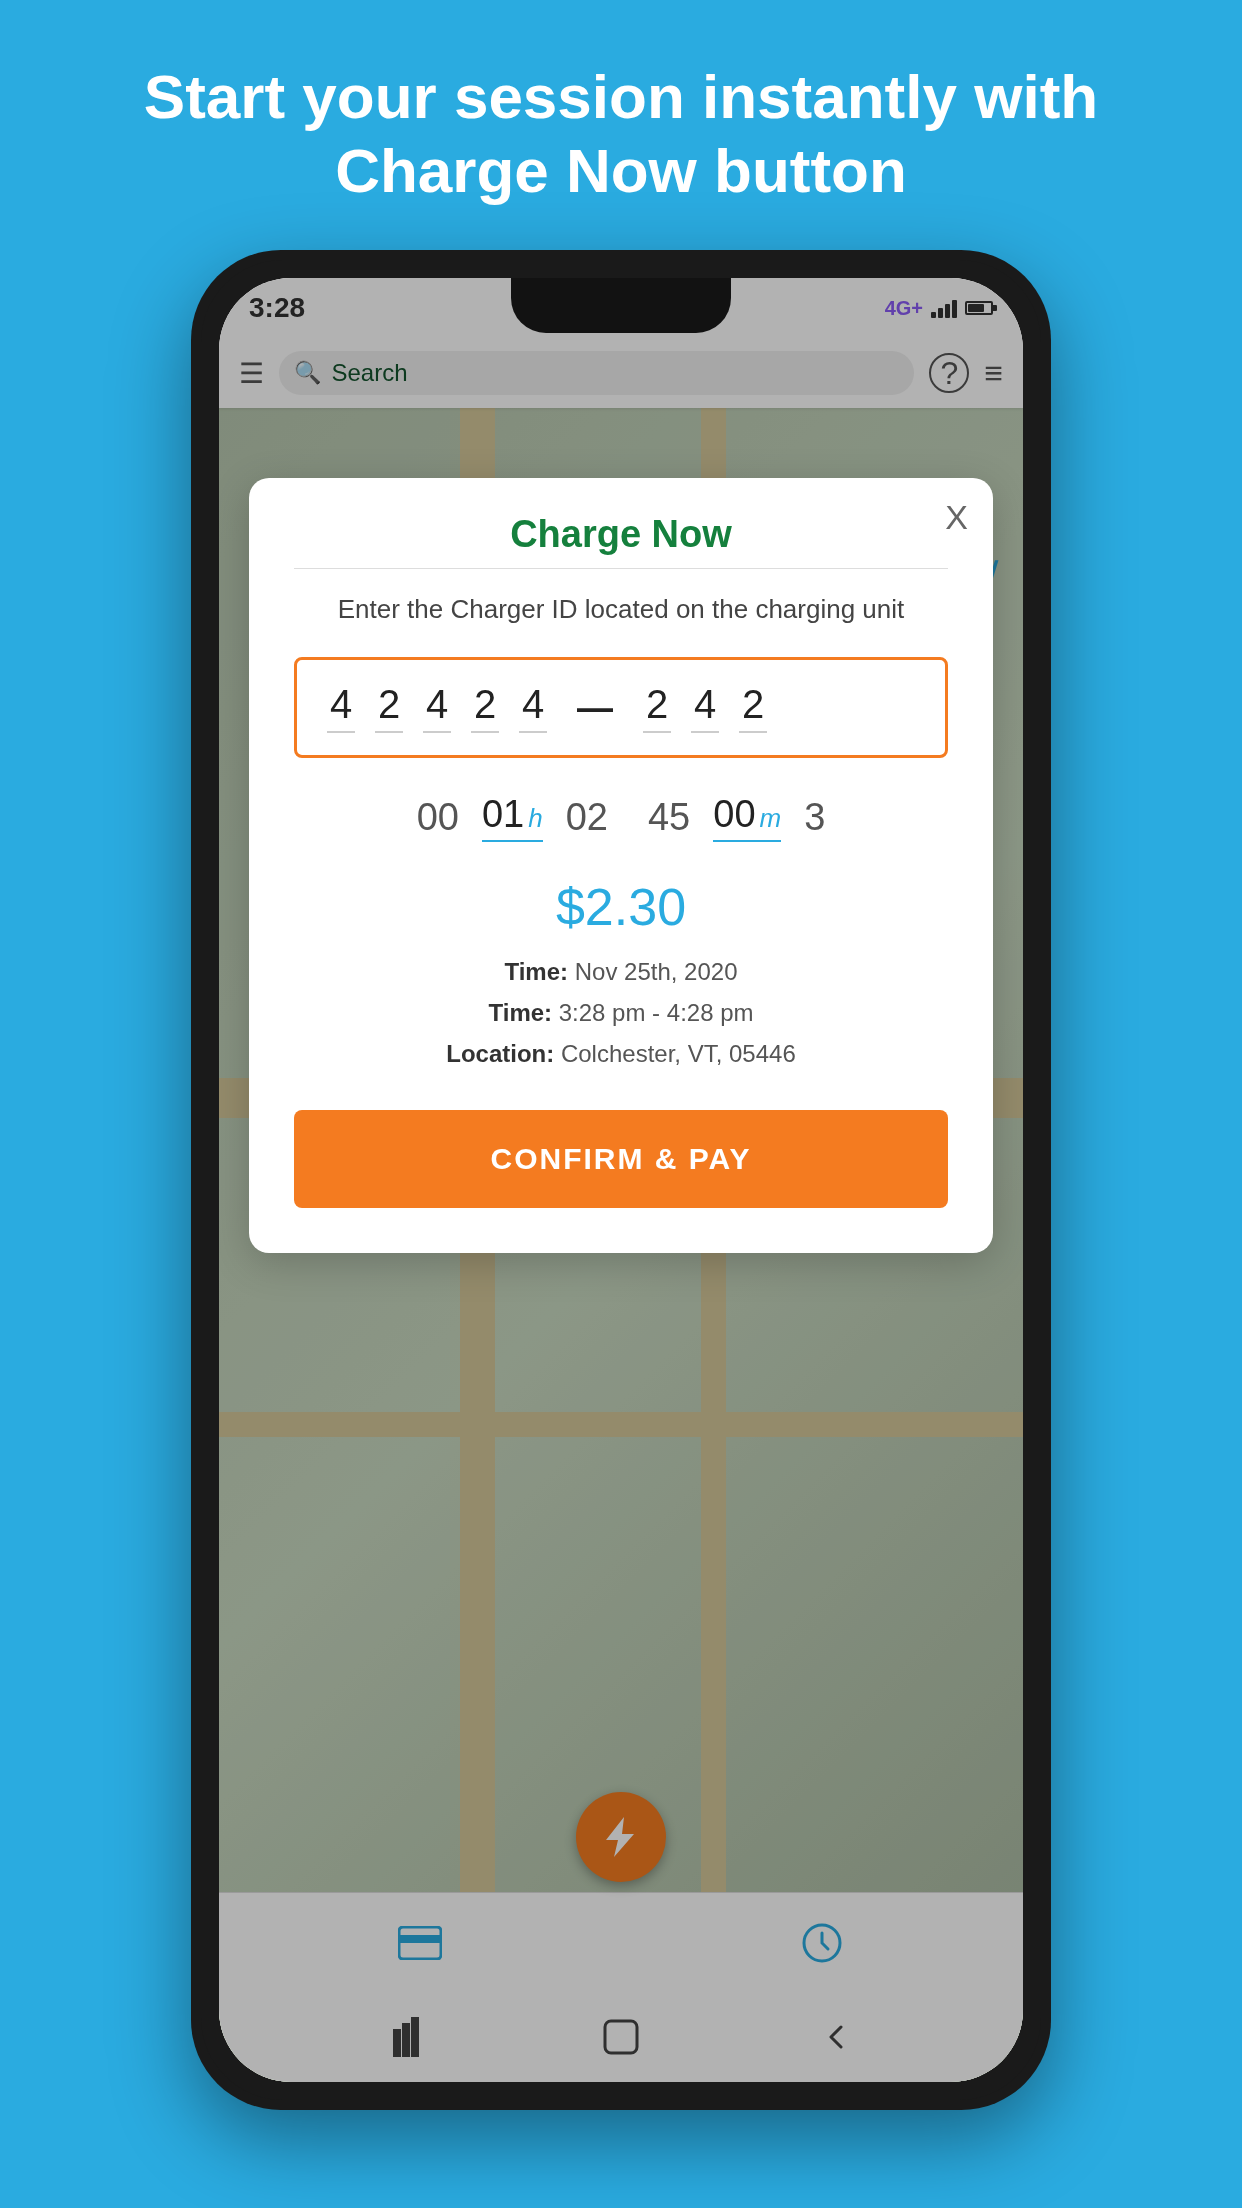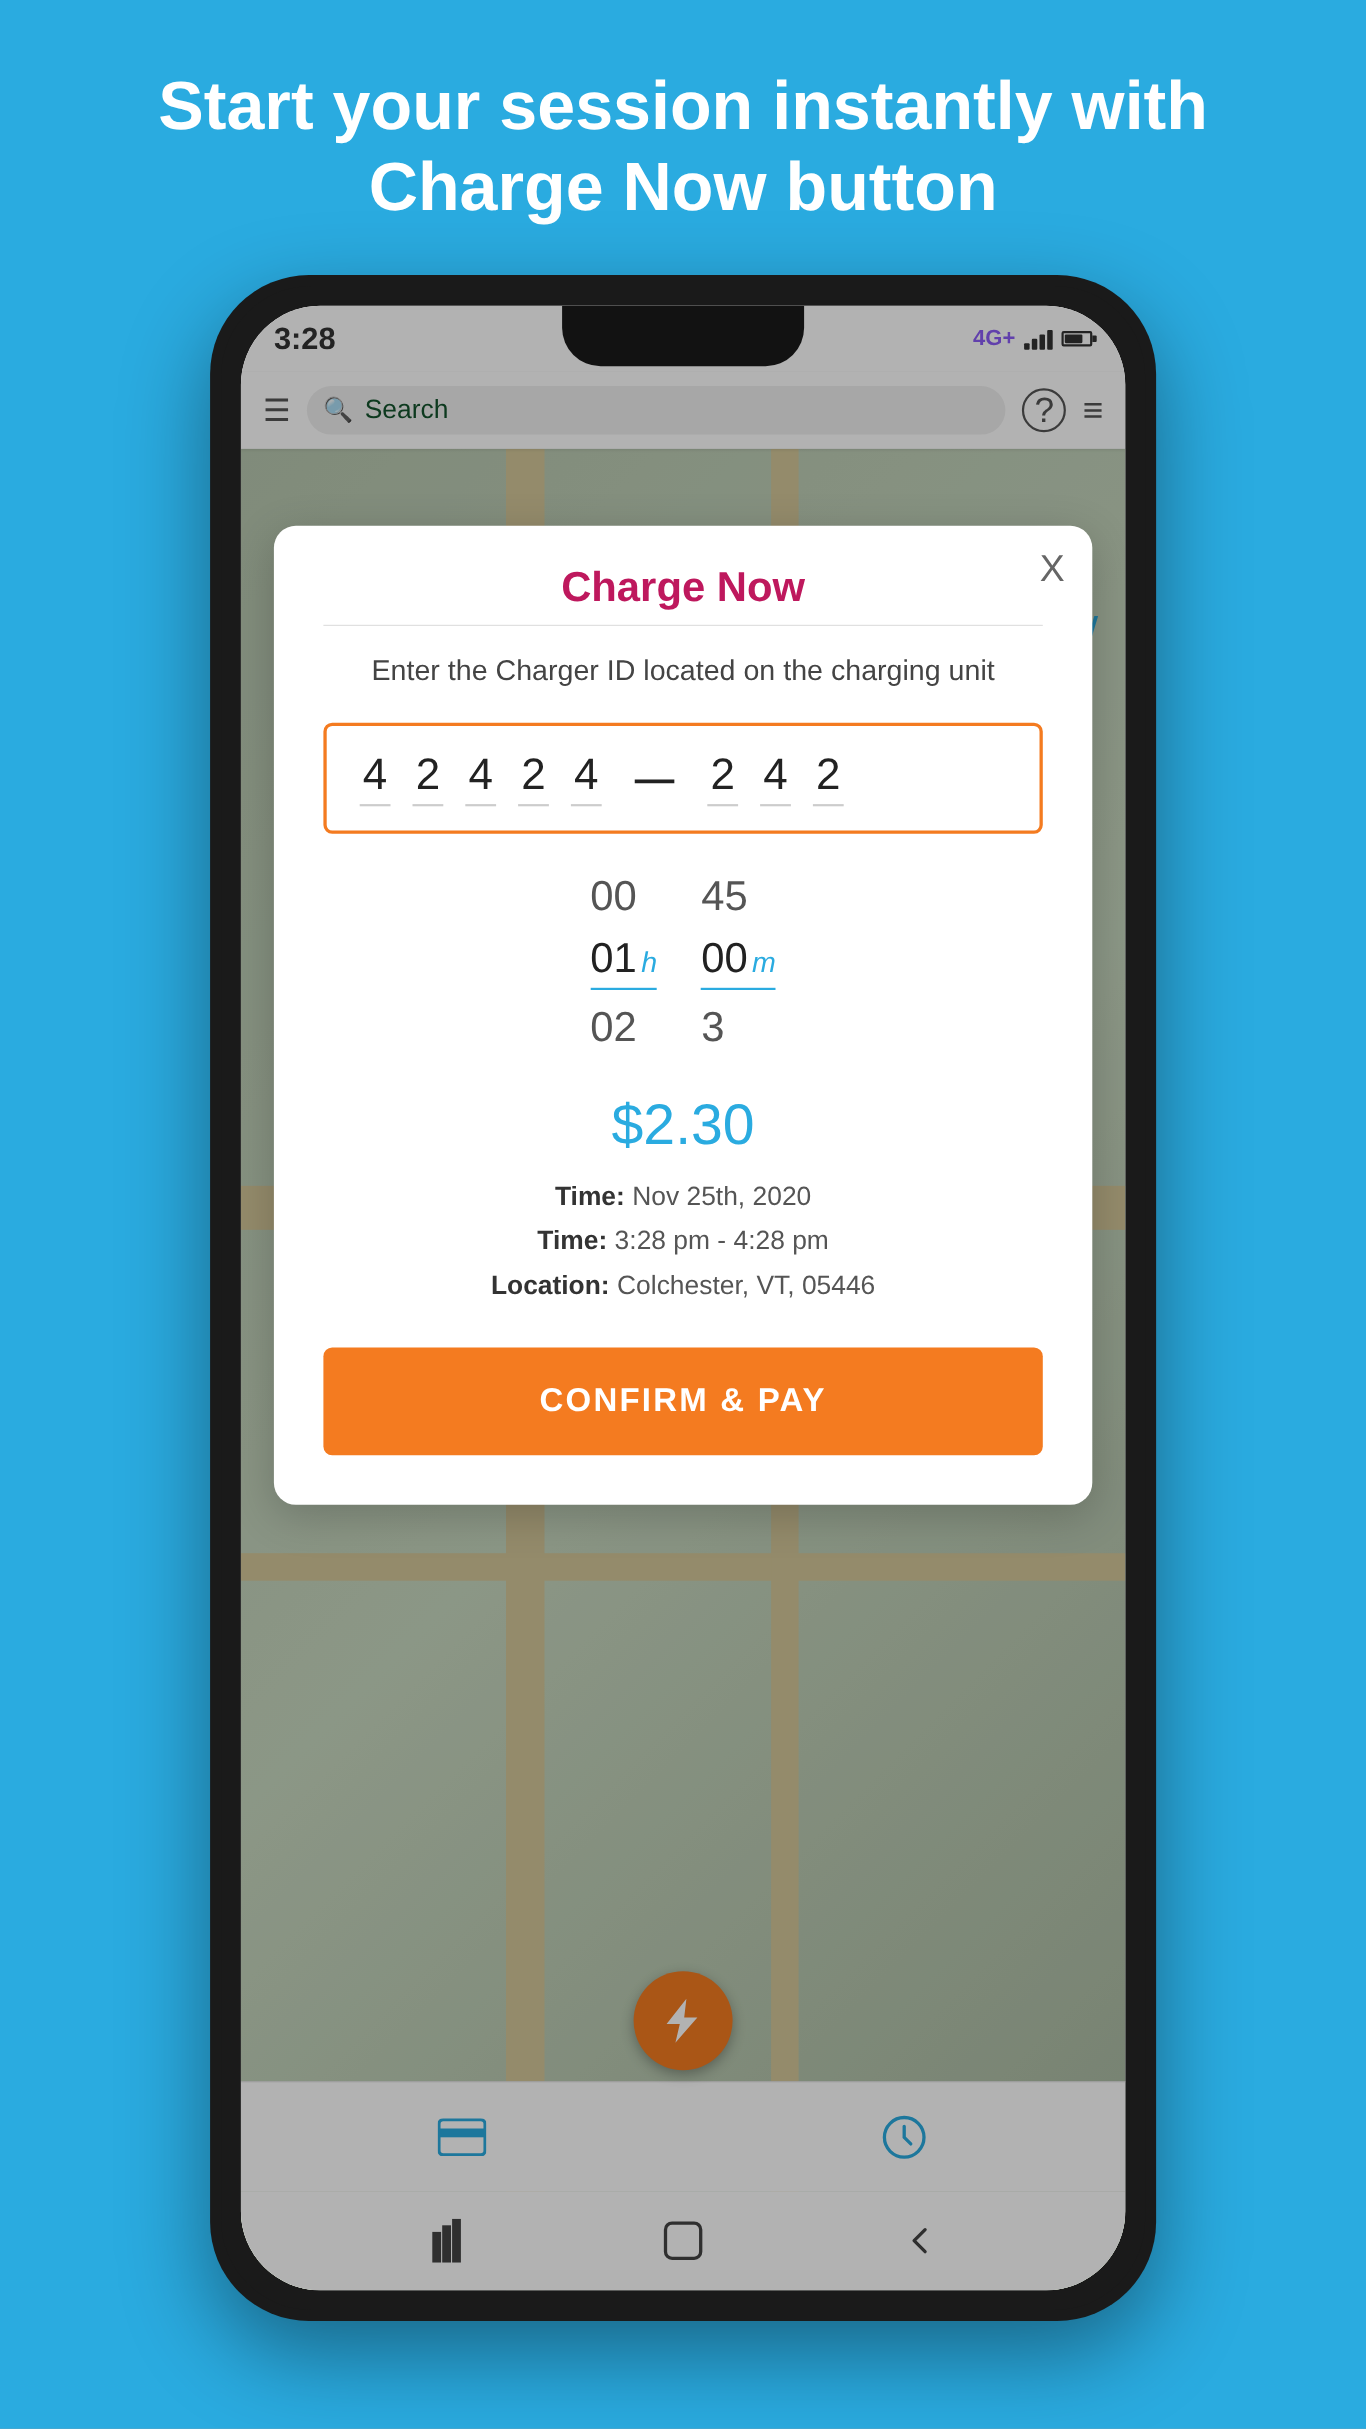--- a/index.html
+++ b/index.html
@@ -304,21 +304,21 @@
       right: 25px;
       font-size: 34px;
       color: #666;
       cursor: pointer;
     }
 
     .modal-title {
       text-align: center;
       font-size: 38px;
       font-weight: 700;
-      color: #be185d;
+      color: #15803d;
       margin-bottom: 12px;
     }
 
     .modal-divider {
       border: none;
       border-top: 1px solid #ddd;
       margin-bottom: 22px;
     }
 
     .modal-subtitle {
@@ -365,22 +365,22 @@
     
     .time-picker {
       display: flex;
       justify-content: center;
       gap: 40px;
       margin-bottom: 35px;
     }
 
     .time-column {
       display: flex;
-      flex-direction: column;
-      gap: 12px;
+      align-items: center;
+      gap: 23px;
     }
 
     .time-value {
       font-size: 38px;
       color: #555;
       line-height: 1.2;
     }
 
     .time-selected {
       font-size: 38px;

